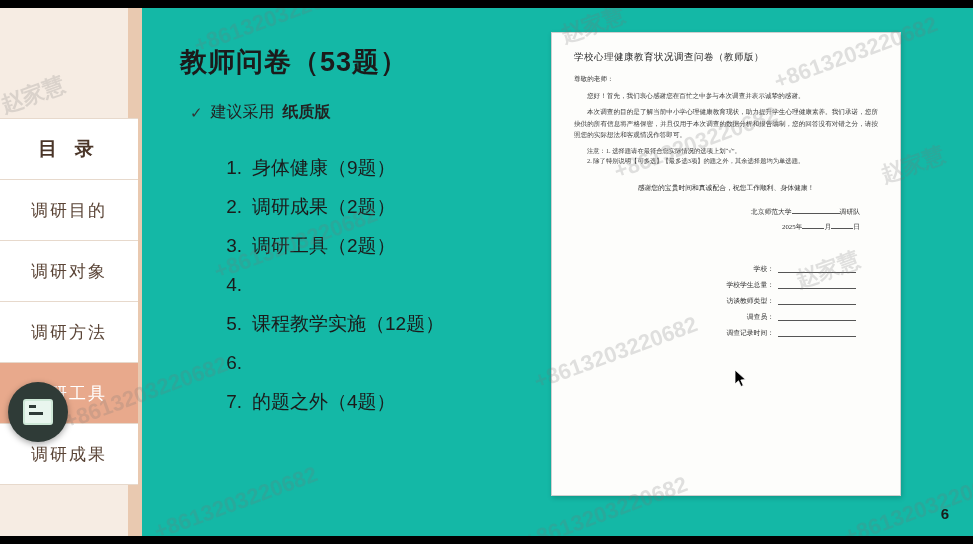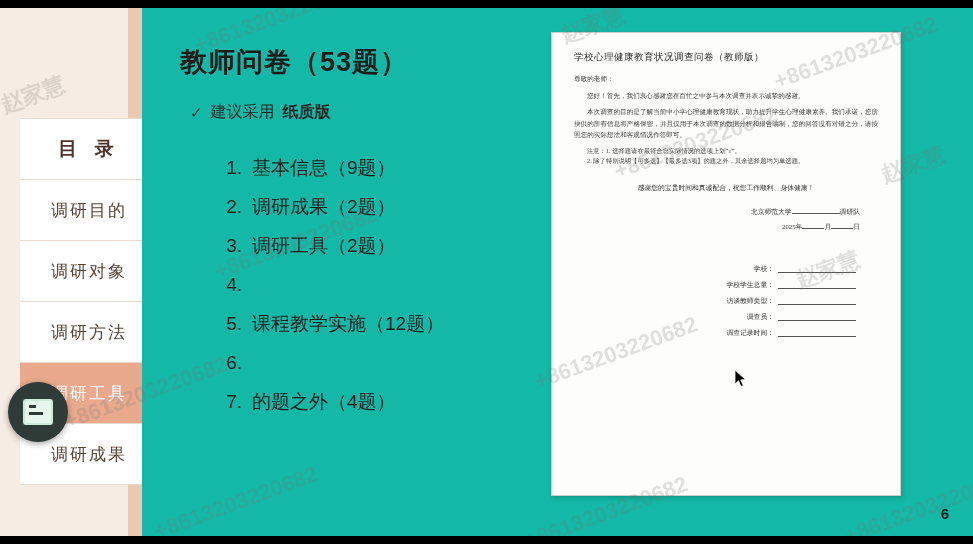--- a/index.html
+++ b/index.html
@@ -48,21 +48,20 @@
     left: 128px; top: 8px;
     width: 14px; height: 528px;
     background: #e9c9b0;
   }
 
   
   .nav {
     position: absolute;
     left: 0; top: 118px;
     width: 138px;
-    margin-left: 20px;
   }
   .nav-item {
     position: relative;
     height: 60px;
     background: #ffffff;
     border-bottom: 1px solid #e7d9cc;
     display: flex;
     align-items: center;
     justify-content: center;
     color: #5a4436;
@@ -321,21 +320,21 @@
 
     <div class="subtitle">
       <span class="check">✓</span>
       <span>建议采用</span>
       <b>纸质版</b>
     </div>
 
     <ul class="list">
       <li>
         <span class="num">1.</span>
-        <span>基本信息（9题）</span>
+        <span>身体健康（9题）</span>
       </li>
       <li>
         <span class="num">2.</span>
         <span>调研成果（2题）</span>
       </li>
       <li>
         <span class="num">3.</span>
         <span>调研工具（2题）</span>
       </li>
       <li>

